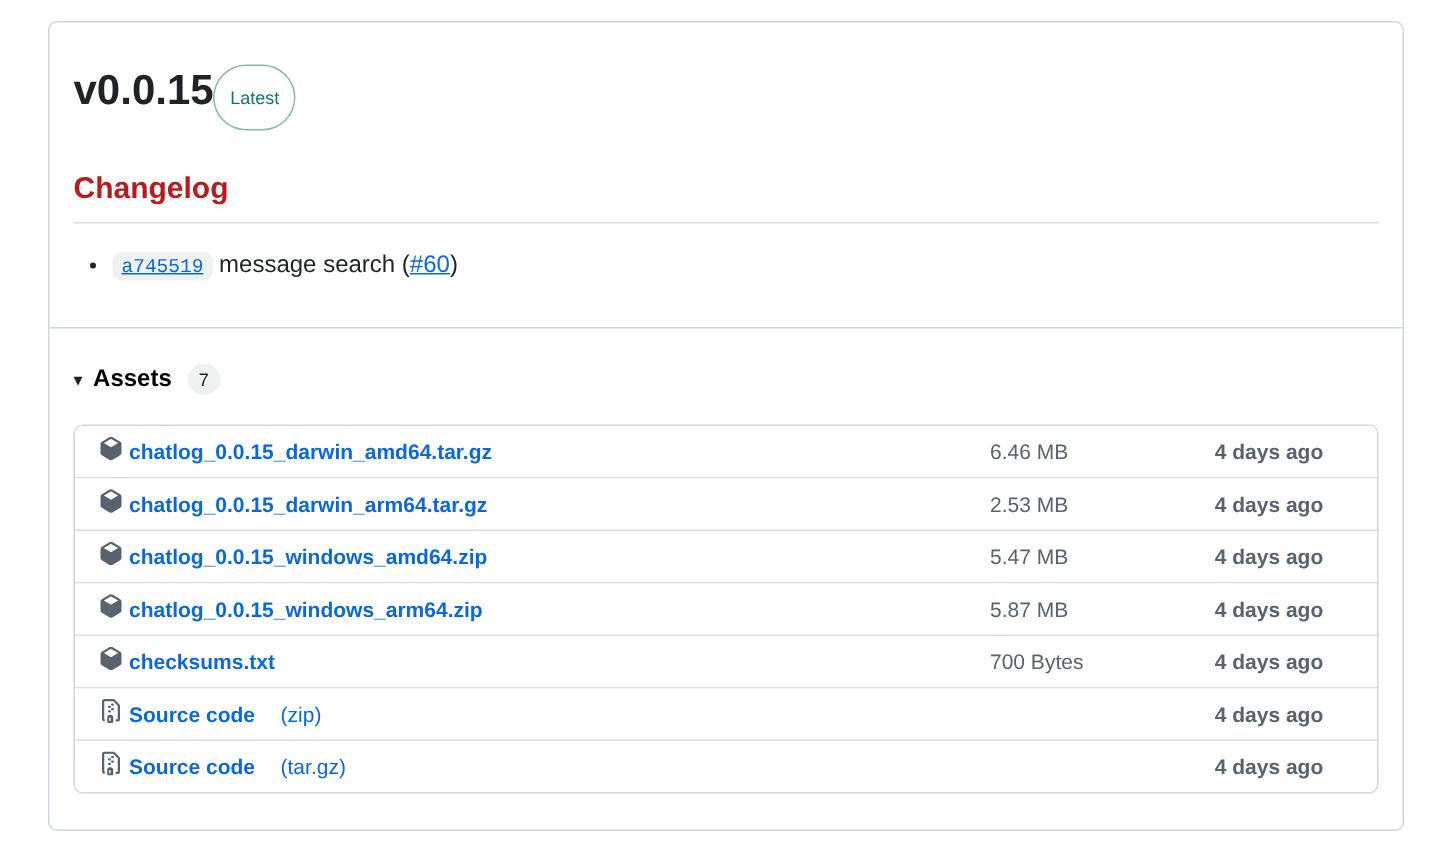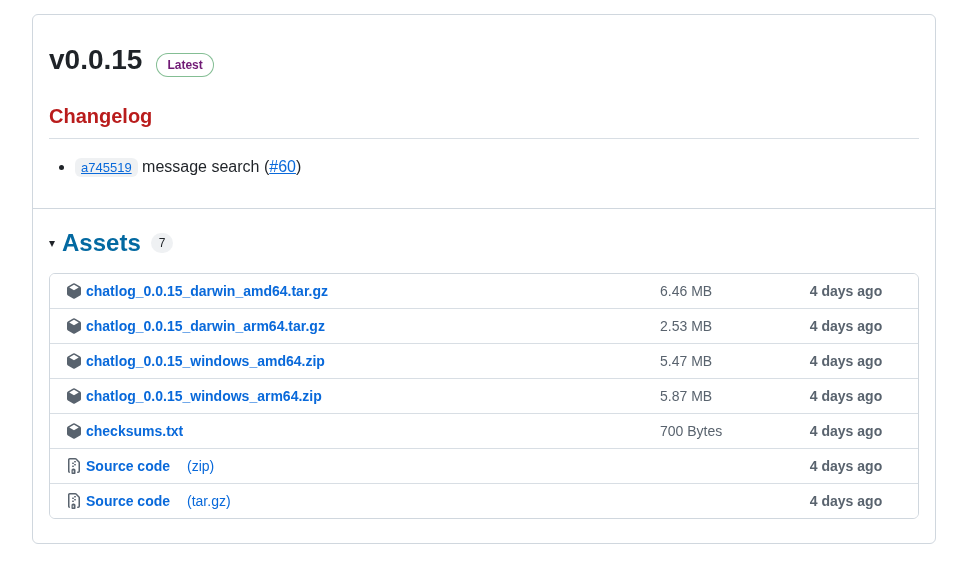--- a/index.html
+++ b/index.html
@@ -17,60 +17,59 @@
     margin: 14px 32px 0 32px;
     border: 1px solid #d0d7de;
     border-radius: 6px;
     background: #ffffff;
   }
   .release-main {
     padding: 28px 16px 28px 16px;
   }
   .release-header {
     display: flex;
-    align-items: flex-end;
-    gap: 14px;
+    align-items: flex-start;
   }
   .release-version {
     margin: 0;
     font-size: 28px;
     line-height: 34px;
     font-weight: 700;
     color: #1f2328;
   }
   .latest-badge {
     display: inline-block;
     border: 1px solid rgba(31,136,61,0.55);
-    color: #701a75;
+    color: #0f766e;
     border-radius: 2em;
-    padding: 2px 10px;
+    padding: 12px 10px;
     font-size: 12px;
     line-height: 18px;
-    font-weight: 700;
+    font-weight: 400;
     background: #ffffff;
   }
   .changelog-heading {
     margin: 26px 0 16px 0;
     padding-bottom: 9px;
     border-bottom: 1px solid #d8dee4;
     font-size: 20px;
     line-height: 26px;
     font-weight: 700;
     color: #b91c1c;
   }
   .changelog-list {
     margin: 0;
     padding-left: 26px;
   }
   .changelog-item {
     font-size: 16px;
     line-height: 24px;
   }
   .commit-link {
-    font-family: Liberation Sans, sans-serif;
+    font-family: Liberation Mono, monospace;
     font-size: 13px;
     background: rgba(175,184,193,0.2);
     border-radius: 6px;
     padding: 2px 6px;
     color: #0969da;
     text-decoration: underline;
     cursor: pointer;
   }
   .issue-link {
     color: #0969da;
@@ -88,24 +87,24 @@
     cursor: pointer;
   }
   .caret-icon {
     font-size: 12px;
     color: #1f2328;
     margin-right: 7px;
     line-height: 1;
   }
   .assets-heading {
     margin: 0;
-    font-size: 24px;
+    font-size: 16px;
     line-height: 24px;
     font-weight: 700;
-    color: #0369a1;
+    color: #000000;
   }
   .assets-counter {
     margin-left: 10px;
     background: rgba(175,184,193,0.2);
     border-radius: 2em;
     padding: 1px 8px;
     font-size: 12px;
     line-height: 18px;
     font-weight: 500;
     color: #1f2328;
@@ -122,21 +121,21 @@
     border-bottom: 1px solid #d8dee4;
     font-size: 14px;
     line-height: 20px;
     background: #ffffff;
   }
   .asset-row:last-child { border-bottom: none; }
   .asset-link {
     flex: 1;
     min-width: 0;
     display: flex;
-    align-items: center;
+    align-items: flex-start;
     gap: 4px;
     color: #0969da;
     font-weight: 700;
     text-decoration: none;
     cursor: pointer;
   }
   .asset-icon {
     display: inline-flex;
     width: 16px;
     height: 16px;

